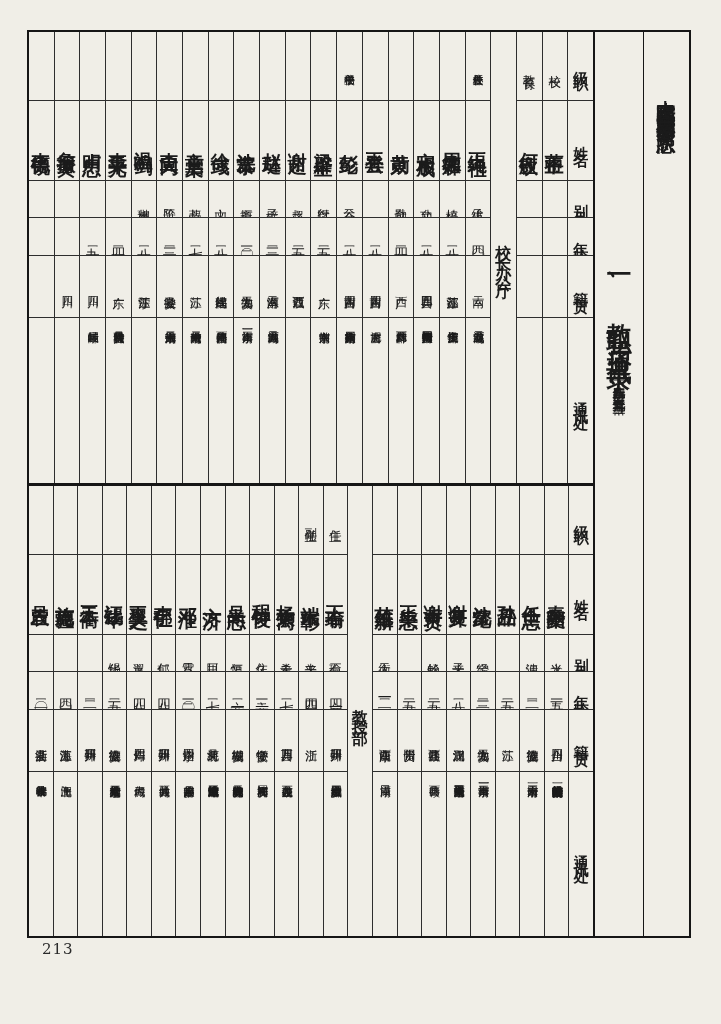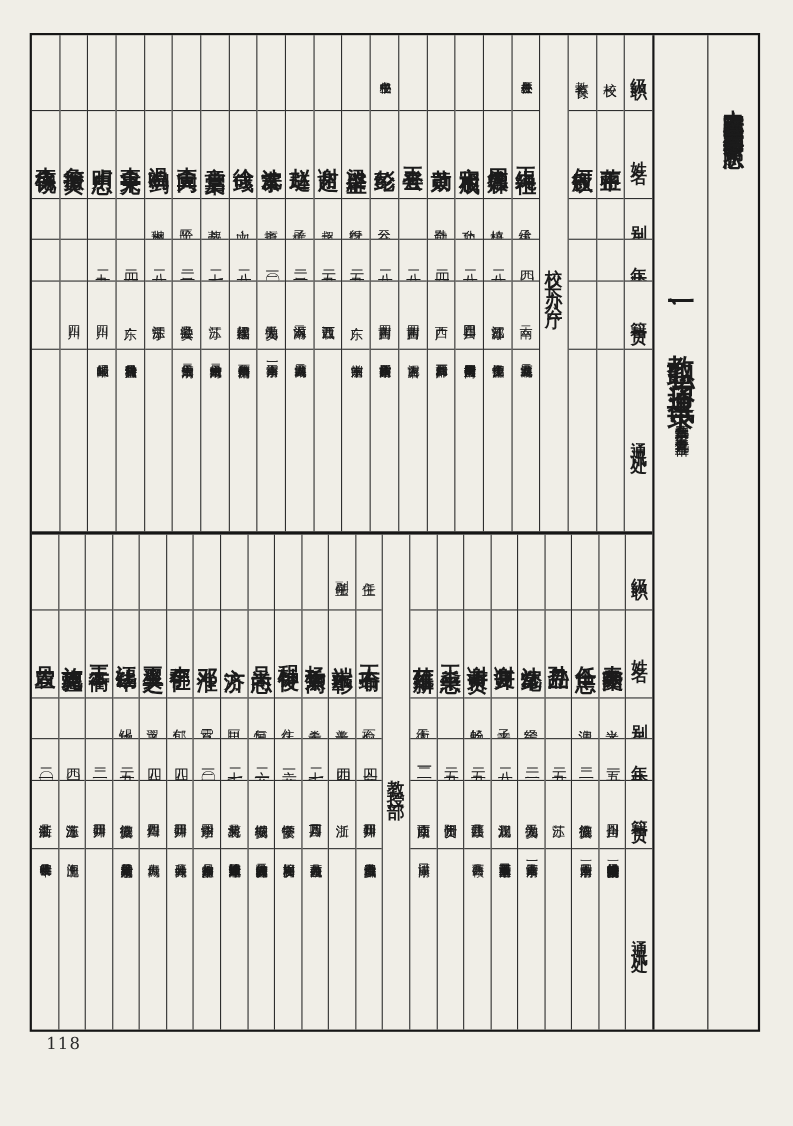--- a/index.html
+++ b/index.html
@@ -958,14 +958,14 @@
             </div>
             <div class="cell addr f5">
               <span class="vt">衢县锦泰丰收转</span>
             </div>
           </div>
         </div>
     </div>
 
   </div>
 
-  <div class="pagenum">118</div>
+  <div class="pagenum">213</div>
 </div>
 
 </body></html>

